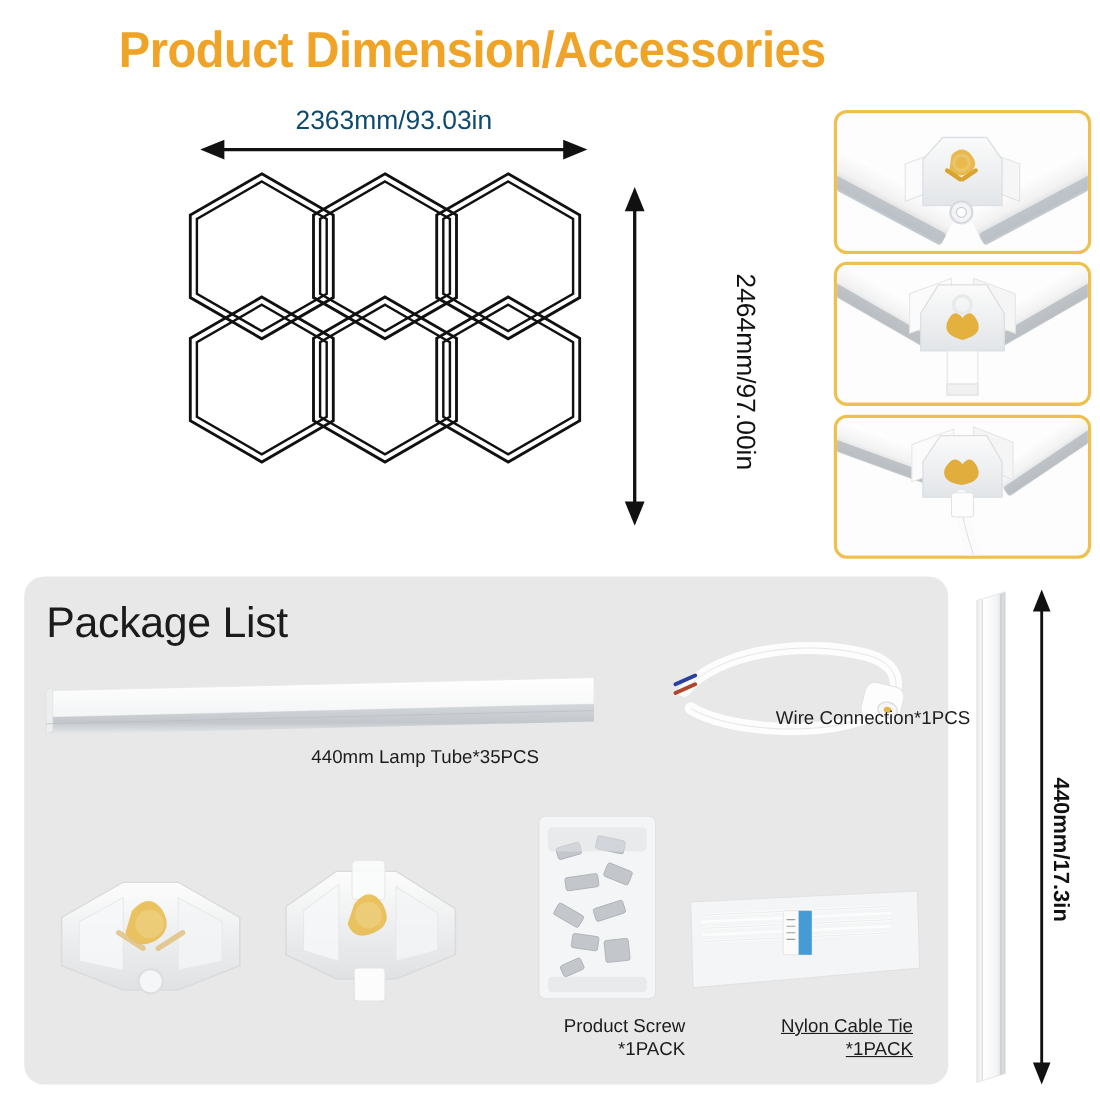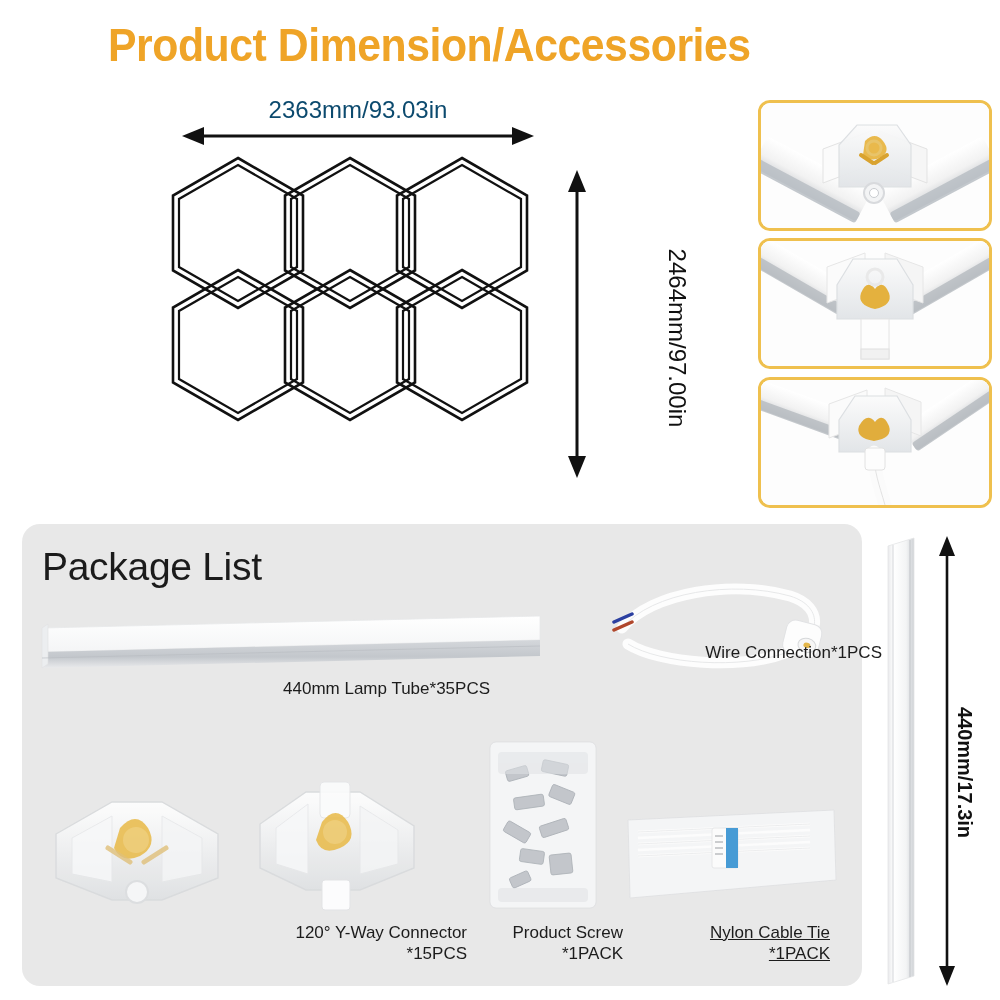--- a/index.html
+++ b/index.html
@@ -289,22 +289,20 @@
 
   <svg class="abs" style="left:242px; top:776px; width:190px; height:138px;" viewBox="0 0 190 138">
     <polygon points="18,48 64,16 118,16 172,50 172,92 118,114 64,114 18,92" fill="url(#clr2)" stroke="#d9dbdd" stroke-width="1.4" opacity="0.95"></polygon>
     <polygon points="34,52 66,28 66,98 34,88" fill="#f7f8f9" opacity="0.85" stroke="#e6e7e9"></polygon>
     <polygon points="156,54 118,30 118,98 156,88" fill="#f4f5f6" opacity="0.85" stroke="#e6e7e9"></polygon>
     <rect x="78" y="6" width="30" height="36" rx="4" fill="#fbfcfc" stroke="#e4e5e7" opacity="0.9"></rect>
     <path d="M80 46 q14 -18 26 0 q10 18 -8 26 q-18 8 -24 -8 z" fill="#e7b945" opacity="0.85"></path>
     <circle cx="93" cy="56" r="12" fill="#f0d488" opacity="0.6"></circle>
     <rect x="80" y="104" width="28" height="30" rx="3" fill="#fcfcfd" stroke="#e2e3e5"></rect>
   </svg>
-  <div class="cap" style="left:232px; top:922px; width:235px;">120° Y-Way Connector
-*15PCS</div>
 
   <svg class="abs" style="left:484px; top:738px; width:118px; height:174px;" viewBox="0 0 118 174">
     <rect x="6" y="4" width="106" height="166" rx="6" fill="#f2f3f4" stroke="#dedfe1"></rect>
     <g fill="#b6bac0" stroke="#9aa0a7" stroke-width="0.8">
       <rect x="22" y="30" width="22" height="11" rx="2" transform="rotate(-16 33 35)"></rect>
       <rect x="58" y="24" width="26" height="12" rx="2" transform="rotate(12 71 30)"></rect>
       <rect x="30" y="58" width="30" height="12" rx="2" transform="rotate(-8 45 64)"></rect>
       <rect x="66" y="50" width="24" height="13" rx="2" transform="rotate(22 78 56)"></rect>
       <rect x="20" y="88" width="26" height="12" rx="2" transform="rotate(30 33 94)"></rect>
       <rect x="56" y="84" width="28" height="12" rx="2" transform="rotate(-18 70 90)"></rect>

